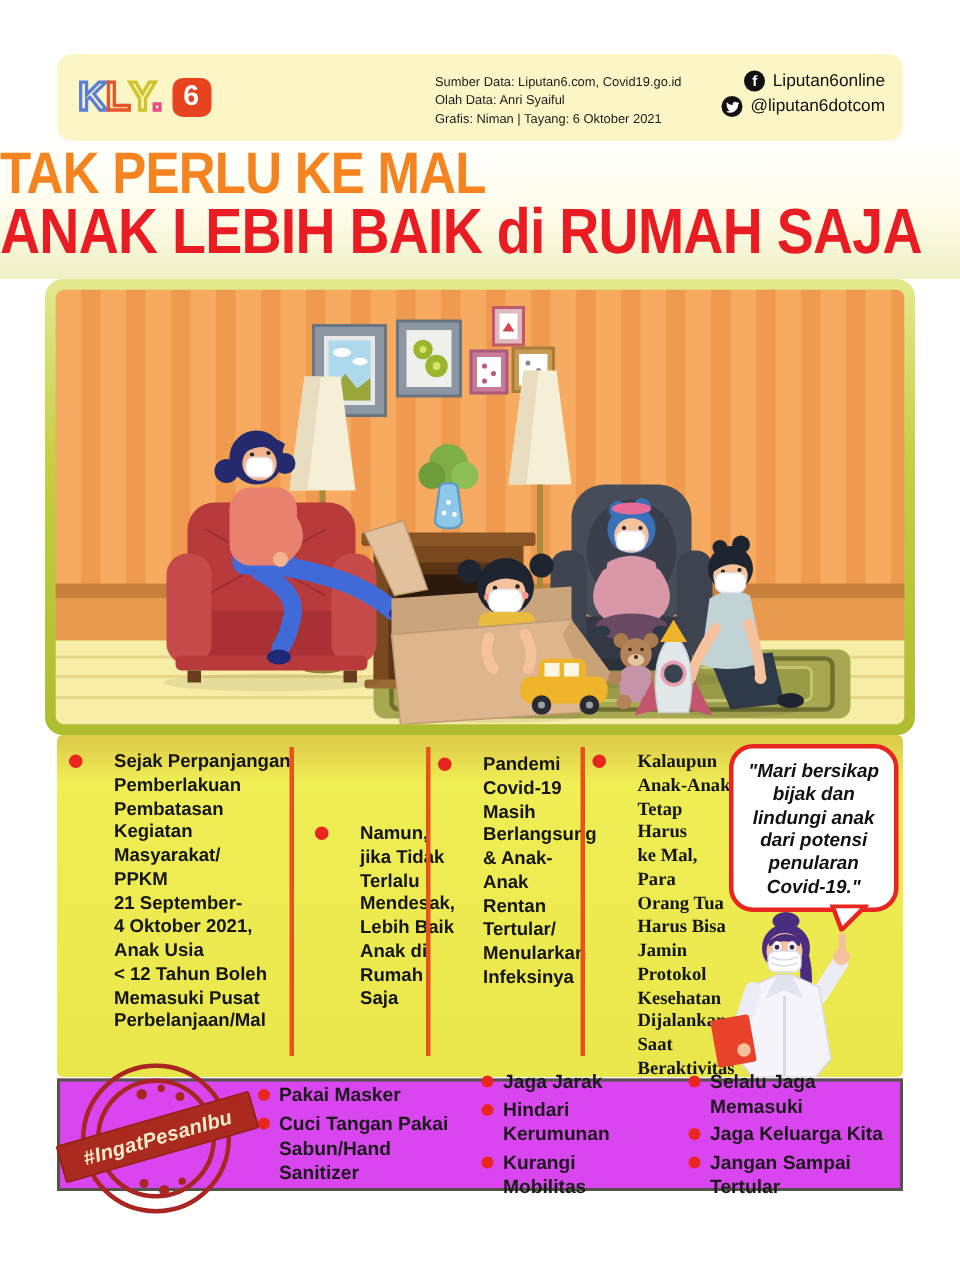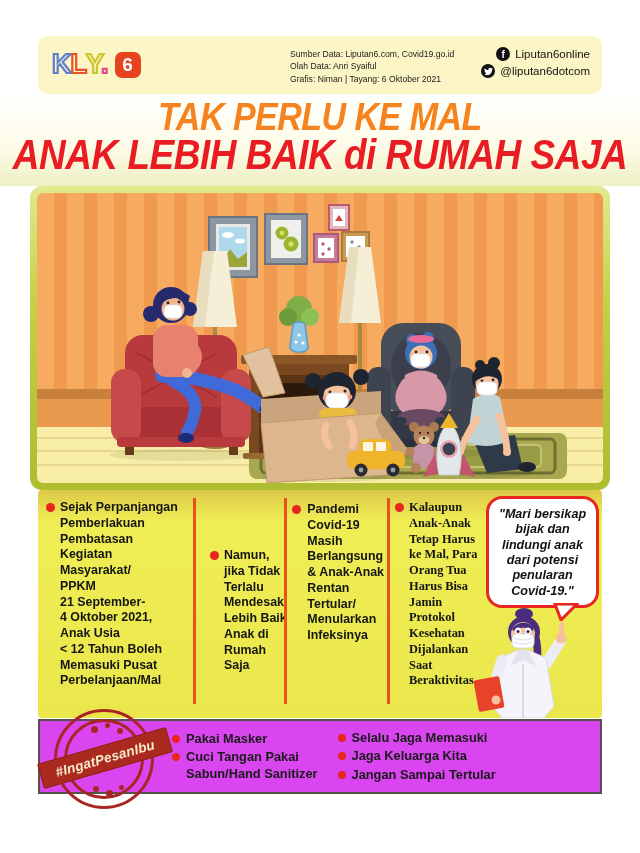--- a/index.html
+++ b/index.html
@@ -23,37 +23,37 @@
     color:#1c1c1c;margin-left:40px; }
   .social { position:absolute; right:12px; top:11px; display:flex; flex-direction:column;
     gap:3px; align-items:flex-end; }
   .soc-row { display:flex; align-items:center; gap:5px; }
   .soc-ic { width:14px; height:14px; border-radius:50%; background:#111; color:#fff;
     display:flex; align-items:center; justify-content:center; font-size:10px; font-weight:bold; }
   .soc-ic svg { width:9px; height:9px; fill:#fff; }
   .soc-label { font-size:11.5px; font-weight:normal; color:#111; }
 
   
-  .title-zone { position:absolute; left:0; top:94px; width:640px; height:92px; text-align:center;
-    background:linear-gradient(180deg,#ffffff 0%,#fefce9 55%,#eef0c4 100%);font-style:italic; }
+  .title-zone { position:absolute; left:0; top:94px; width:640px; height:92px; 
+    background:linear-gradient(180deg,#ffffff 0%,#fefce9 55%,#eef0c4 100%); }
   .t1 { display:block; font-size:34px; font-weight:bold; letter-spacing:-0.5px; color:#f5831f;
     transform:scaleY(1.15); transform-origin:top; line-height:1.12; }
   .t2 { display:block; font-size:37px; font-weight:bold; letter-spacing:-0.5px; color:#ea1c23;
     transform:scaleY(1.15); transform-origin:top; line-height:1.1; }
 
   
   .scene-wrap { position:absolute; left:30px; top:186px; width:580px; height:304px;
     background:linear-gradient(180deg,#e3e98e 0%,#c4cf43 40%,#aebc2f 100%); border-radius:12px;
     padding:7px; }
   .scene-wrap svg { display:block; border-radius:6px; }
 
   
   .panel { position:absolute; left:38px; top:490px; width:564px; height:228px;
     background:linear-gradient(180deg,#dcc948 0%,#f0ee55 14%,#eae74c 100%); border-radius:4px; }
-  .point { position:absolute; display:flex; gap:5px; align-items:flex-start; }
+  .point { position:absolute; display:flex; gap:21px; align-items:flex-start; }
   .dot-r { width:9px; height:9px; border-radius:50%; background:#e8251f; flex:none; margin-top:3px; }
   .p-text { font-size:12.4px; font-weight:bold; color:#151515; line-height:1.27; }
   .pre { white-space:pre-line; }
   .divider { position:absolute; top:8px; width:3px; height:206px; background:#e8531c; }
 
   .bubble { position:absolute; left:448px; top:6px; width:113px; background:#fff;
     border:3px solid #e8251f; border-radius:16px; padding:8px 4px 6px; text-align:center;
     font-size:12.6px; font-weight:bold; font-style:italic; color:#111; line-height:1.22; }
   .tail { position:absolute; left:60%; top:100%; margin-top:-2px; }
 
@@ -443,20 +443,34 @@
       </div>
       <div class="f-item">
         <span class="dot-r"></span>
         <span class="pre">Cuci Tangan Pakai
 Sabun/Hand Sanitizer</span>
       </div>
     </div>
     <div class="f-col">
       <div class="f-item">
         <span class="dot-r"></span>
+        <span class="pre">Jaga Jarak</span>
+      </div>
+      <div class="f-item">
+        <span class="dot-r"></span>
+        <span class="pre">Hindari Kerumunan</span>
+      </div>
+      <div class="f-item">
+        <span class="dot-r"></span>
+        <span class="pre">Kurangi Mobilitas</span>
+      </div>
+    </div>
+    <div class="f-col">
+      <div class="f-item">
+        <span class="dot-r"></span>
         <span class="pre">Selalu Jaga Memasuki</span>
       </div>
       <div class="f-item">
         <span class="dot-r"></span>
         <span class="pre">Jaga Keluarga Kita</span>
       </div>
       <div class="f-item">
         <span class="dot-r"></span>
         <span class="pre">Jangan Sampai Tertular</span>
       </div>

